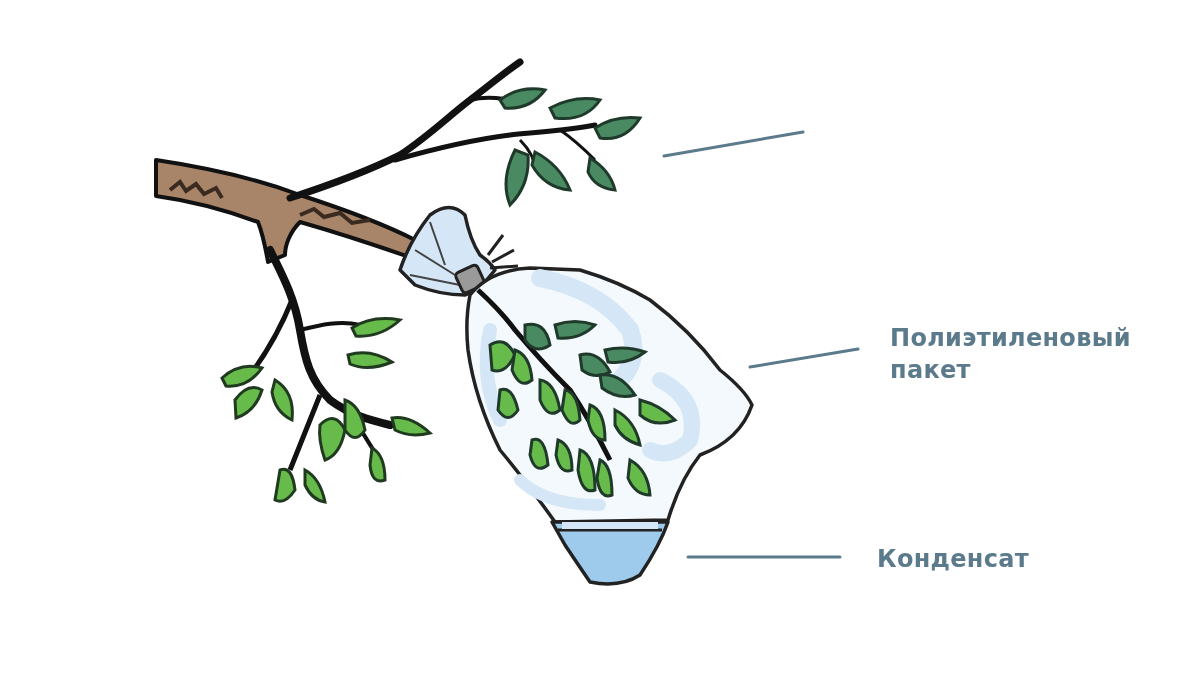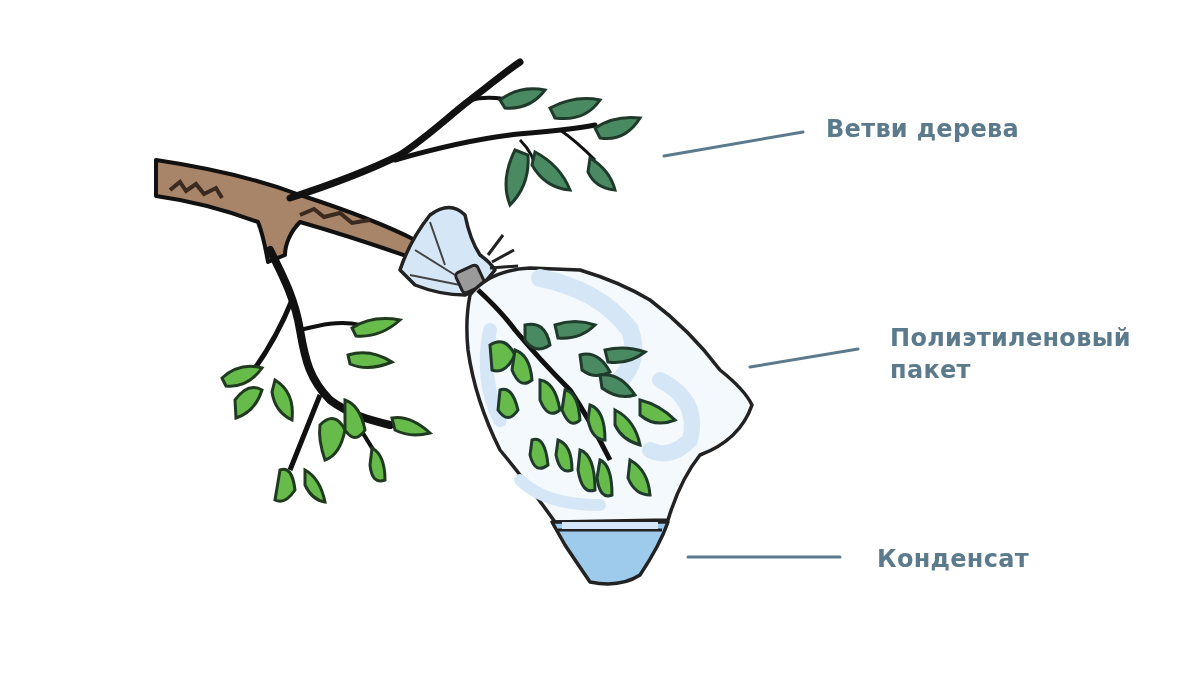--- a/index.html
+++ b/index.html
@@ -106,19 +106,18 @@
     </g>
 
     <g>
       <path d="M552,522 L668,522 Q660,545 640,575 Q620,588 590,582 Q575,560 565,545 Z" fill="#9ecbec" stroke="#222" stroke-width="3.5" stroke-linejoin="round"></path>
       <line x1="558" y1="530" x2="662" y2="530" stroke="#222" stroke-width="3"></line>
       <rect x="562" y="522" width="96" height="7" fill="#d5e7f6"></rect>
     </g>
   </svg>
 
   
-  <div id="lbl-branches" class="label">Ветви дерева</div>
   <div id="lbl-bag" class="label">
     <div>Полиэтиленовый</div>
     <div>пакет</div>
   </div>
   <div id="lbl-condensate" class="label">Конденсат</div>
 </div>
 
 </body></html>

